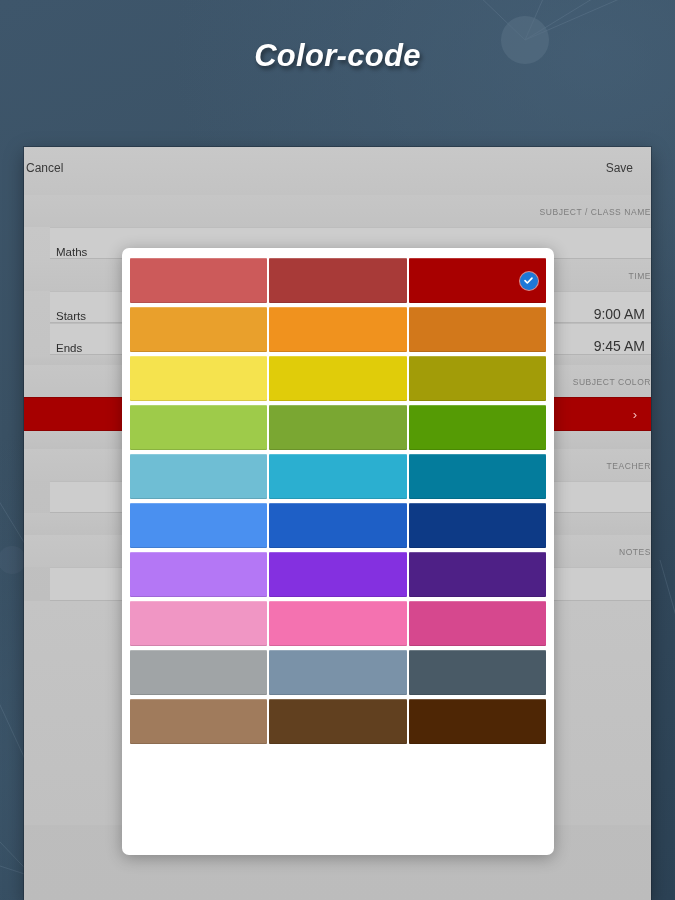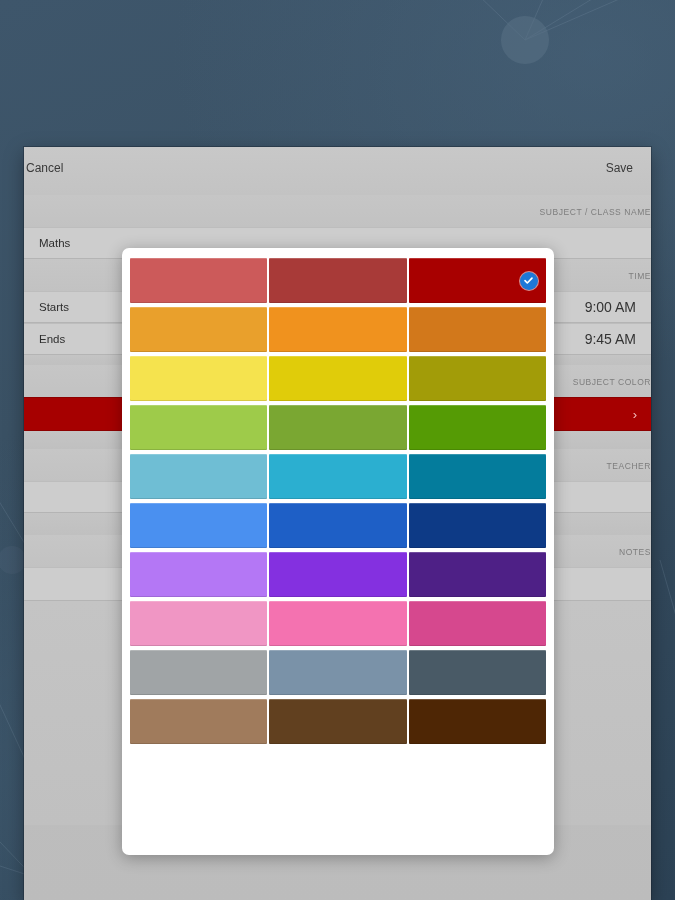--- a/index.html
+++ b/index.html
@@ -66,27 +66,28 @@
     padding:12px 0 0 14px;
     font-size:8.5px;
     letter-spacing:.55px;
     color:#7d7d7d;
     background:linear-gradient(180deg,#c6c6c6,#c2c2c2);
     text-align:right;
   }
   .row {
     position:relative;
     height:32px;
-    padding:0 15px;
-    display:flex; align-items:center; justify-content:space-between;
+    padding:0 6px;
+    display:flex; align-items:flex-end; justify-content:space-between;
     background:#cdcdcd;
     border-top:1px solid #bdbdbd;
     border-bottom:1px solid #b4b4b4;
     font-size:11.5px;
     color:#2e2e2e;
+    margin-left:26px;
   }
   .row .val { color:#333; font-size:14px; }
   .row.tall { height:34px; }
   .spacer {
     background:linear-gradient(180deg,#c4c4c4,#c0c0c0);
   }
   .sp-10 { height:10px; }
   .sp-18 { height:18px; }
   .sp-22 { height:22px; }
   .sp-big { height:224px; }
@@ -163,20 +164,21 @@
       <line x1="-40" y1="800" x2="60" y2="905"></line>
       <line x1="0" y1="866" x2="120" y2="905"></line>
       <line x1="660" y1="560" x2="700" y2="700"></line>
     </g>
     <circle cx="525" cy="40" r="24" fill="#5d7489" opacity="0.55"></circle>
     <circle cx="12" cy="560" r="14" fill="#5d7489" opacity="0.20"></circle>
   </svg>
 </div>
 
 <div class="promo">
+  <span>Color-code</span>
 </div>
 
 <div class="app-panel">
 
   <div class="nav">
     <div class="nav-btn nav-cancel">Cancel</div>
     <div class="nav-btn nav-save">Save</div>
   </div>
 
   <div class="sec-head">SUBJECT / CLASS NAME</div>

